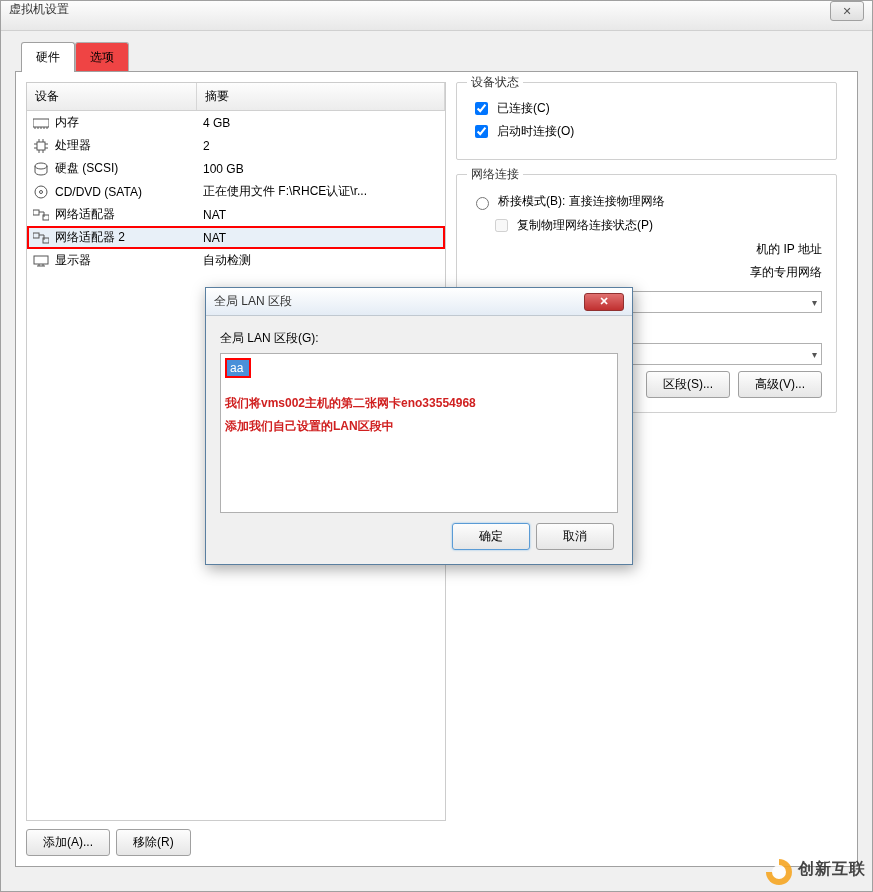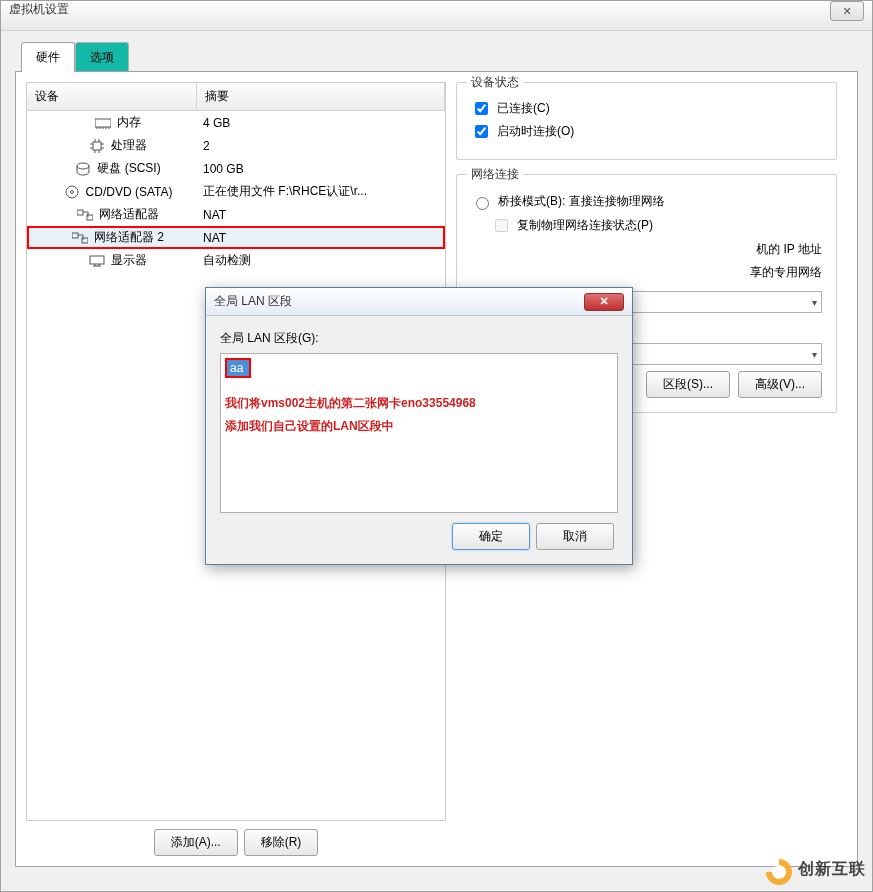--- a/index.html
+++ b/index.html
@@ -7,40 +7,40 @@
 
 .main-window { width: 873px; height: 892px; border: 1px solid #a0a0a0; background: #f0f0f0; position: relative; }
 .titlebar { height: 30px; background: linear-gradient(#fdfdfd, #e8e8e8); border-bottom: 1px solid #d0d0d0; display: flex; align-items: flex-start; padding: 0 8px; }
 .titlebar .title { flex: 1; color: #333; }
 .close-btn { width: 34px; height: 20px; border: 1px solid #a0a0a0; background: linear-gradient(#f5f5f5,#e0e0e0); border-radius: 3px; display: flex; align-items: center; justify-content: center; cursor: pointer; }
 .close-btn span { font-size: 11px; color: #555; font-family: Arial; }
 
 .content { padding: 10px 14px; }
 .tabs { display: flex; margin-left: 6px; }
 .tab { padding: 6px 14px; border: 1px solid #a0a0a0; background: #fff; border-bottom: none; border-top-left-radius: 3px; border-top-right-radius: 3px; position: relative; top: 1px; cursor: pointer; }
-.tab.inactive { background: #14b8a6; border-color: #b0b0b0; }
+.tab.inactive { background: #ef4444; border-color: #b0b0b0; }
 .tab.active { background: #fff; z-index: 2; }
 .tabpanel { border: 1px solid #a0a0a0; background: #fff; height: 796px; position: relative; padding: 10px; display: flex; }
 
 .left-panel { width: 420px; display: flex; flex-direction: column; }
 .device-table { border: 1px solid #ccc; height: 740px; }
 .device-header { display: flex; background: linear-gradient(#fdfdfd,#ececec); border-bottom: 1px solid #d0d0d0; }
 .device-header div { padding: 5px 8px; border-right: 1px solid #d6d6d6; }
 .col-dev { width: 170px; font-family: Liberation Serif, serif; }
 .col-sum { flex: 1; }
 .device-rows { }
 .device-row { display: flex; align-items: center; padding: 3px 6px; cursor: pointer; }
 .device-row.highlight { border: 2px solid red; padding: 1px 4px; }
 .device-row.selected { background: #e8f0f8; }
-.row-dev { width: 170px; display: flex; align-items: center; gap: 6px; justify-content: center; }
+.row-dev { width: 170px; display: flex; align-items: center; gap: 6px; }
 .row-sum { flex: 1; }
 .dev-icon { width: 16px; height: 14px; display: inline-flex; align-items: center; justify-content: center; }
 .dev-icon svg { display: block; }
 
-.btm-buttons { display: flex; gap: 6px; justify-content: center; margin-top: 8px; }
+.btm-buttons { display: flex; gap: 6px; margin-top: 8px; }
 .btn { padding: 4px 16px; border: 1px solid #a0a0a0; background: linear-gradient(#fdfdfd,#e6e6e6); border-radius: 3px; cursor: pointer; white-space: nowrap; }
 .btn.default { border: 1px solid #5a9bd5; box-shadow: 0 0 2px #7ab8e8; }
 
 .right-panel { flex: 1; padding: 0 10px; display: flex; flex-direction: column; gap: 14px; }
 .group { border: 1px solid #d0d0d0; border-radius: 2px; padding: 12px 14px 14px 14px; position: relative; }
 .group-title { position: absolute; top: -9px; left: 10px; background: #fff; padding: 0 4px; color: #333; }
 .chk { display: flex; align-items: center; gap: 6px; margin: 4px 0; }
 .chk input { width: 13px; height: 13px; }
 .radio-row { display: flex; align-items: center; gap: 6px; margin: 6px 0; }
 .radio-row input[type=radio] { width: 13px; height: 13px; }

